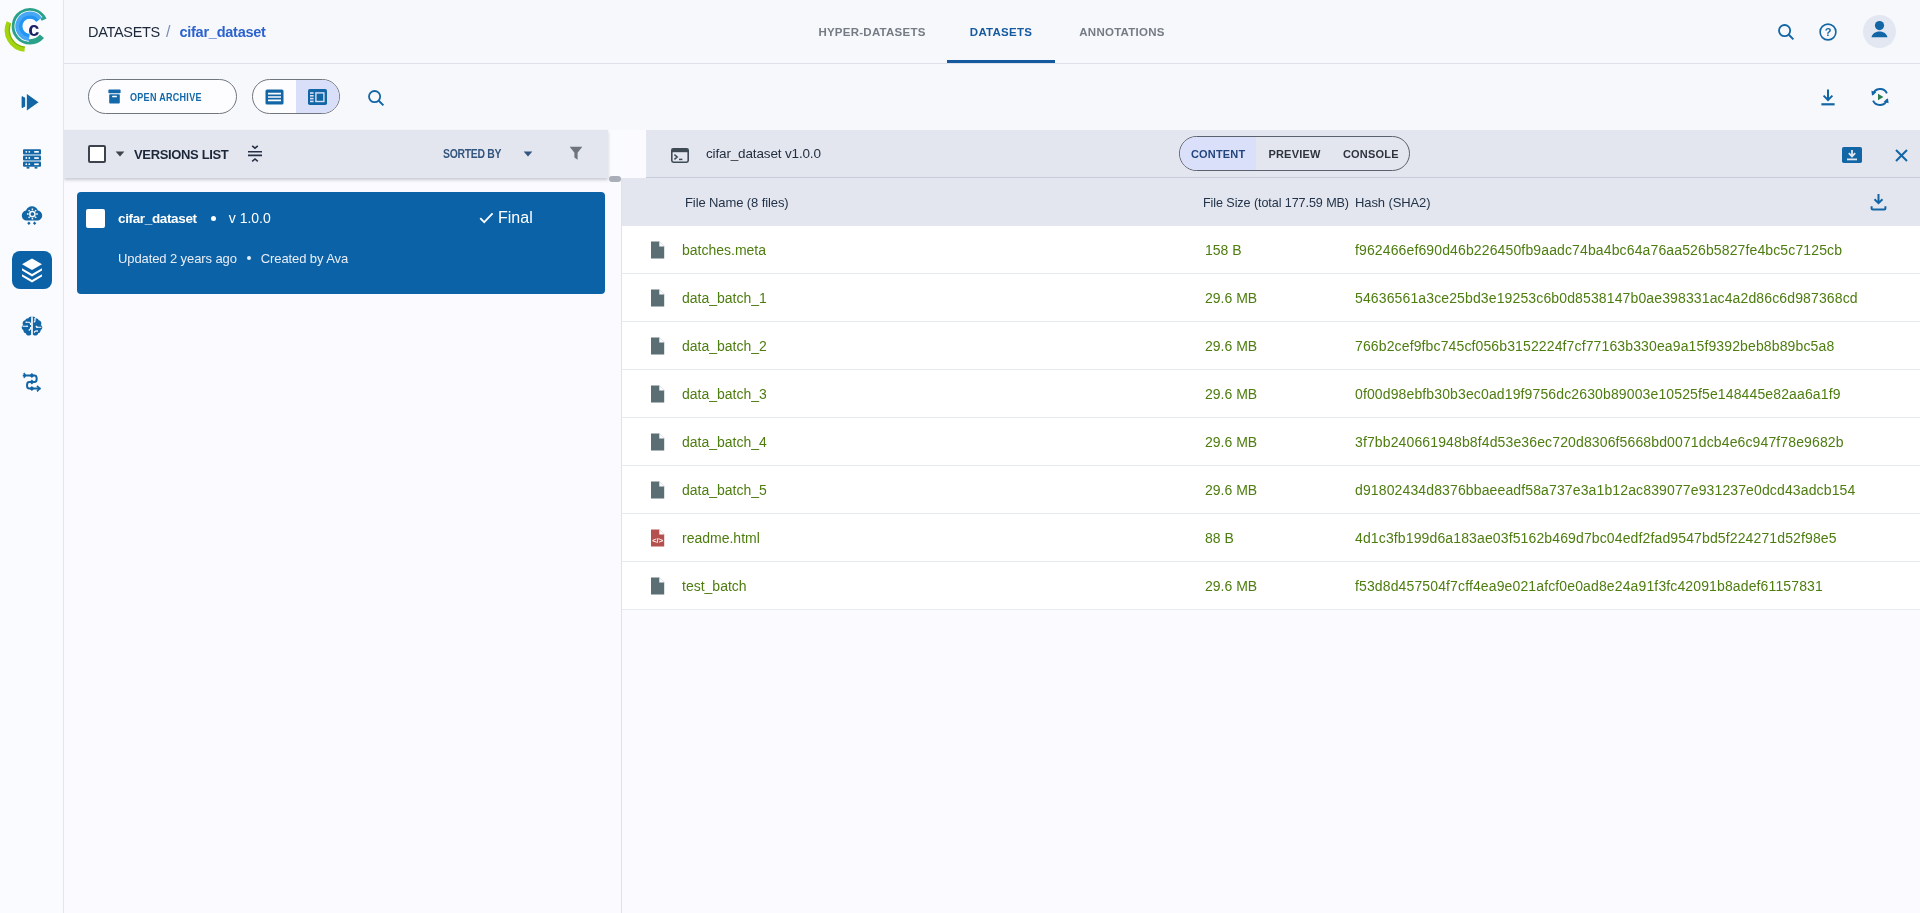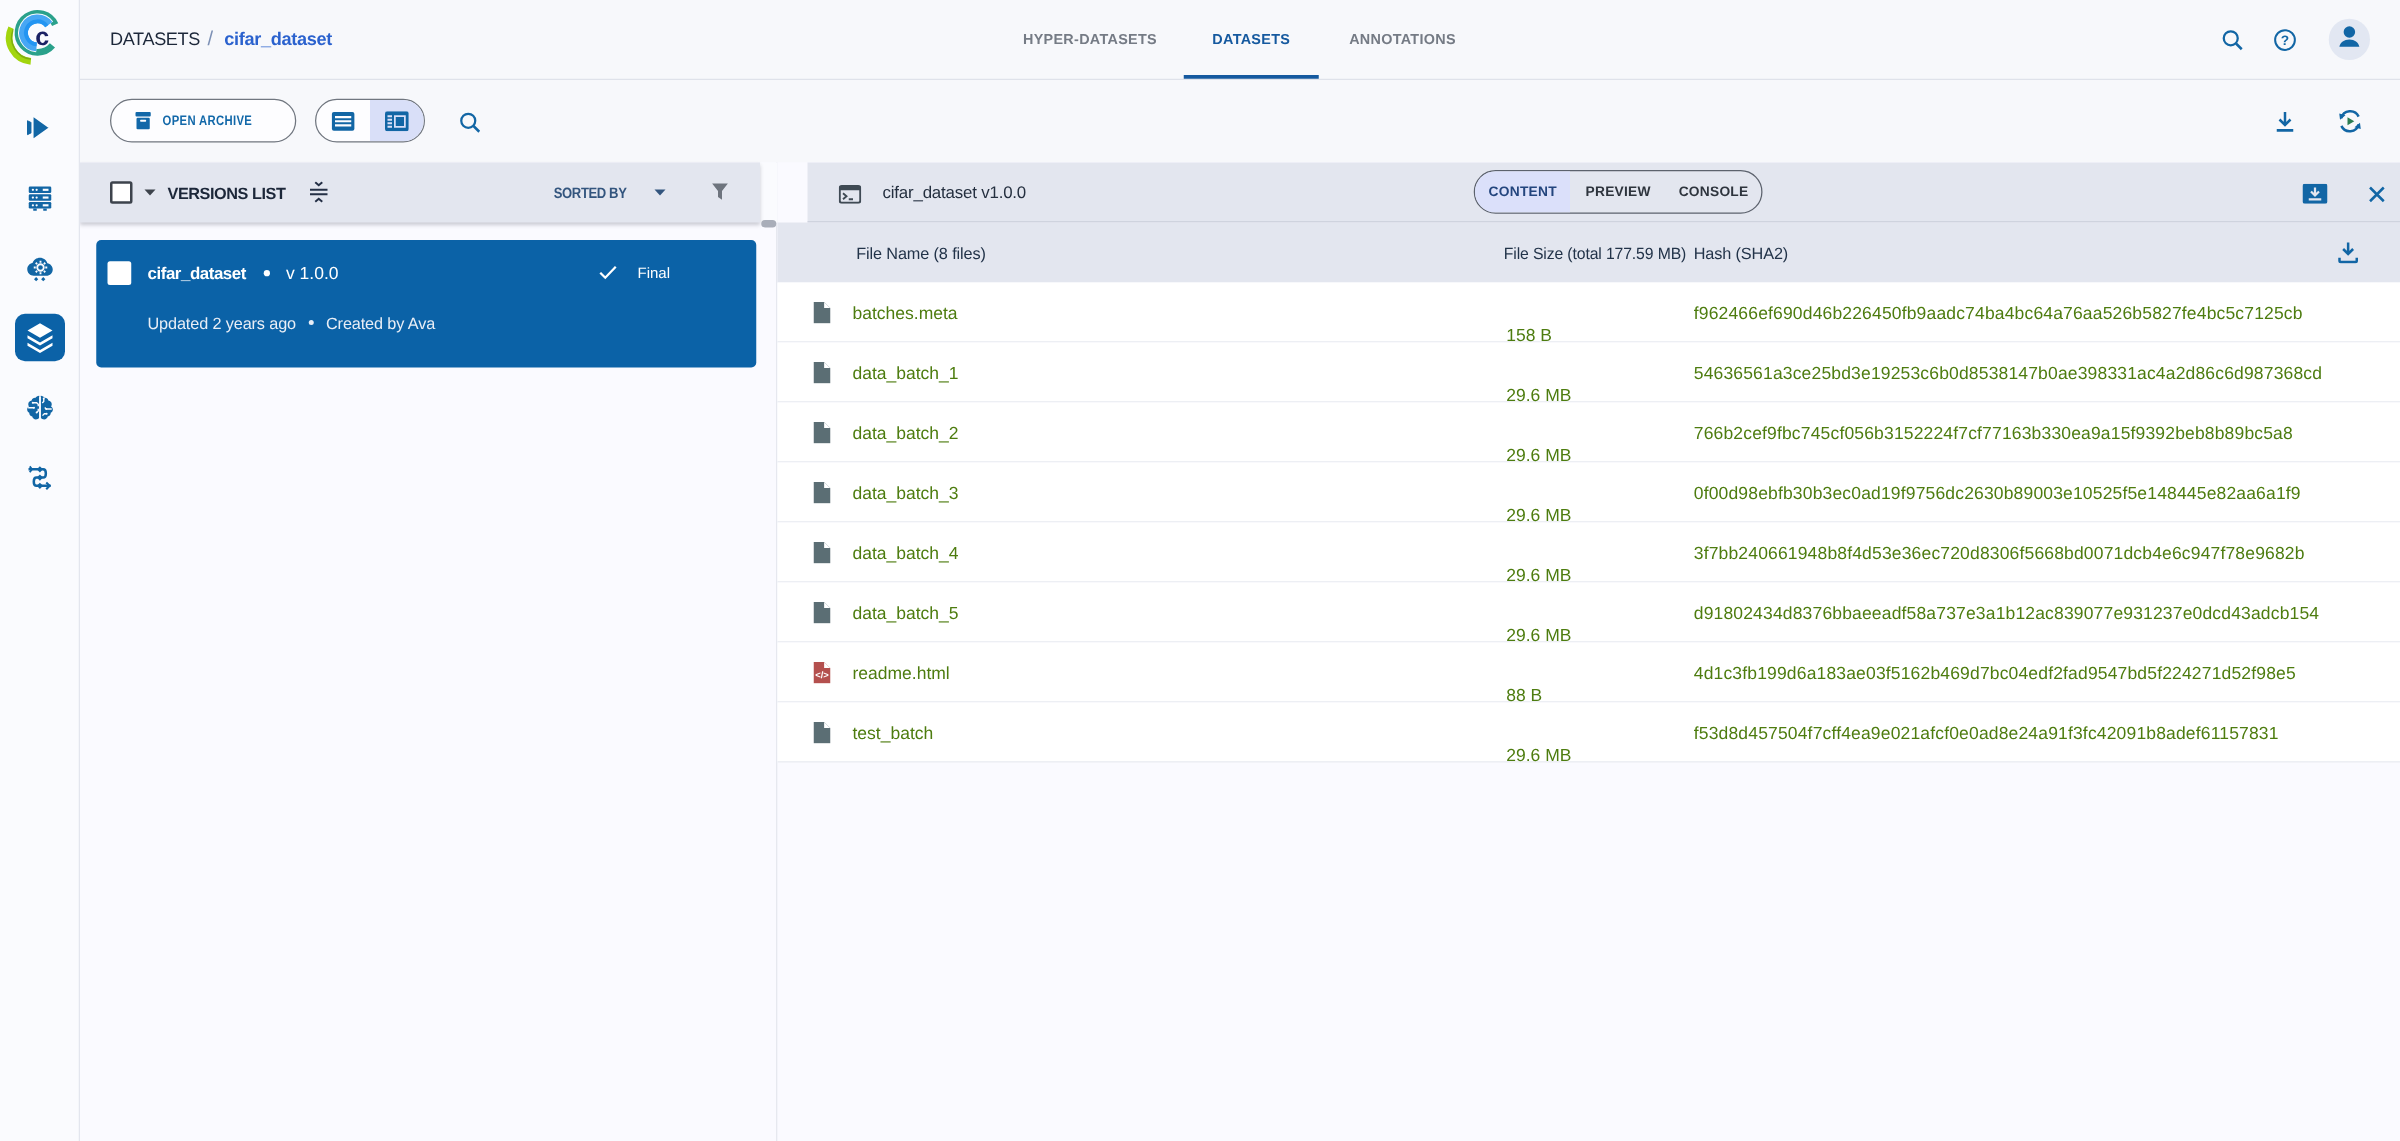--- a/index.html
+++ b/index.html
@@ -37,40 +37,40 @@
   #vbar .caret { margin-left:9px; }
   #vbar .title { margin-left:9px; font-size:13px; font-weight:700; color:#1c2739; letter-spacing:-0.35px; }
   #vbar .sorted { position:absolute; left:379px; font-size:12px; font-weight:700; color:#33557e; letter-spacing:-0.35px; transform:scaleX(.87); transform-origin:left center; }
 
   
   #card { position:absolute; left:13px; top:62px; width:528px; height:102px; background:#0b62a7; border-radius:4px; color:#fff; }
   #card .chk { position:absolute; left:9px; top:17px; width:19px; height:19px; background:#fff; border-radius:2px; }
   #card .l1 { position:absolute; left:41px; top:10px; height:32px; display:flex; align-items:center; font-size:14px; }
   #card .l1 b { letter-spacing:-0.35px; font-size:13.5px; }
   #card .dot { display:inline-block; width:5px; height:5px; border-radius:50%; background:#fff; margin:0 13px 0 14px; }
-  #card .final { position:absolute; left:402px; top:10px; height:32px; display:flex; align-items:center; gap:16px; font-size:12px; }
+  #card .final { position:absolute; left:402px; top:10px; height:32px; display:flex; align-items:center; gap:4px; font-size:16px; }
   #card .l2 { position:absolute; left:41px; top:54px; height:24px; display:flex; align-items:center; font-size:13px; letter-spacing:-0.1px; color:#e9eef6; }
   #card .dot2 { display:inline-block; width:4px; height:4px; border-radius:50%; background:#e8eef7; margin:0 10px; }
 
   
   #rightpanel { left:622px; top:130px; width:1298px; height:783px; background:#fafaff; }
   #dheader { position:absolute; left:0; top:0; width:1298px; height:48px; background:#e3e6ef; border-bottom:1px solid #c9cdd9; display:flex; align-items:center;margin-left:24px; }
   #dheader .title { position:absolute; left:60px; font-size:13.5px; letter-spacing:-0.15px; color:#242f3f; }
   #pill { position:absolute; left:533px; top:6px; width:231px; height:35px; border:1px solid #5c626d; border-radius:17.5px; overflow:hidden; display:flex; }
   #pill .pseg { width:77px; height:100%; display:flex; align-items:center; justify-content:center; font-size:11px; font-weight:700; letter-spacing:.2px; color:#2e343d; }
   #pill .pseg.on { background:#dbe0fa; color:#23457d; }
 
   #thead { position:absolute; left:0; top:48px; width:1298px; height:48px; background:#e3e6ef; display:flex; align-items:center; font-size:13px; font-weight:400; letter-spacing:-0.1px; color:#223349; }
   #thead .h1 { position:absolute; left:25px;margin-left:38px; }
   #thead .h2 { position:absolute; left:581px; transform:scaleX(.97); transform-origin:left center; }
   #thead .h3 { position:absolute; left:733px; }
 
   .frow { position:absolute; left:0; width:1298px; height:48px; background:#fff; border-bottom:1px solid #e8eaf1; font-size:14px; color:#4d7c0f; }
   .frow .nm { position:absolute; left:60px; top:0; height:47px; display:flex; align-items:center; }
-  .frow .sz { position:absolute; left:583px; top:0; height:47px; display:flex; align-items:center;margin-top:18px; }
+  .frow .sz { position:absolute; left:583px; top:0; height:47px; display:flex; align-items:center; }
   .frow .hs { position:absolute; left:733px; top:0; height:47px; display:flex; align-items:center; letter-spacing:0.13px; }
   .frow svg.fic { position:absolute; left:27px; top:15px; }
 </style>
 </head>
 <body>
 
 <div id="sidebar" class="abs">
 
   <svg class="abs" style="left:4px;top:2px;" width="52" height="58" viewBox="0 0 52 58">
     <g fill="none">

